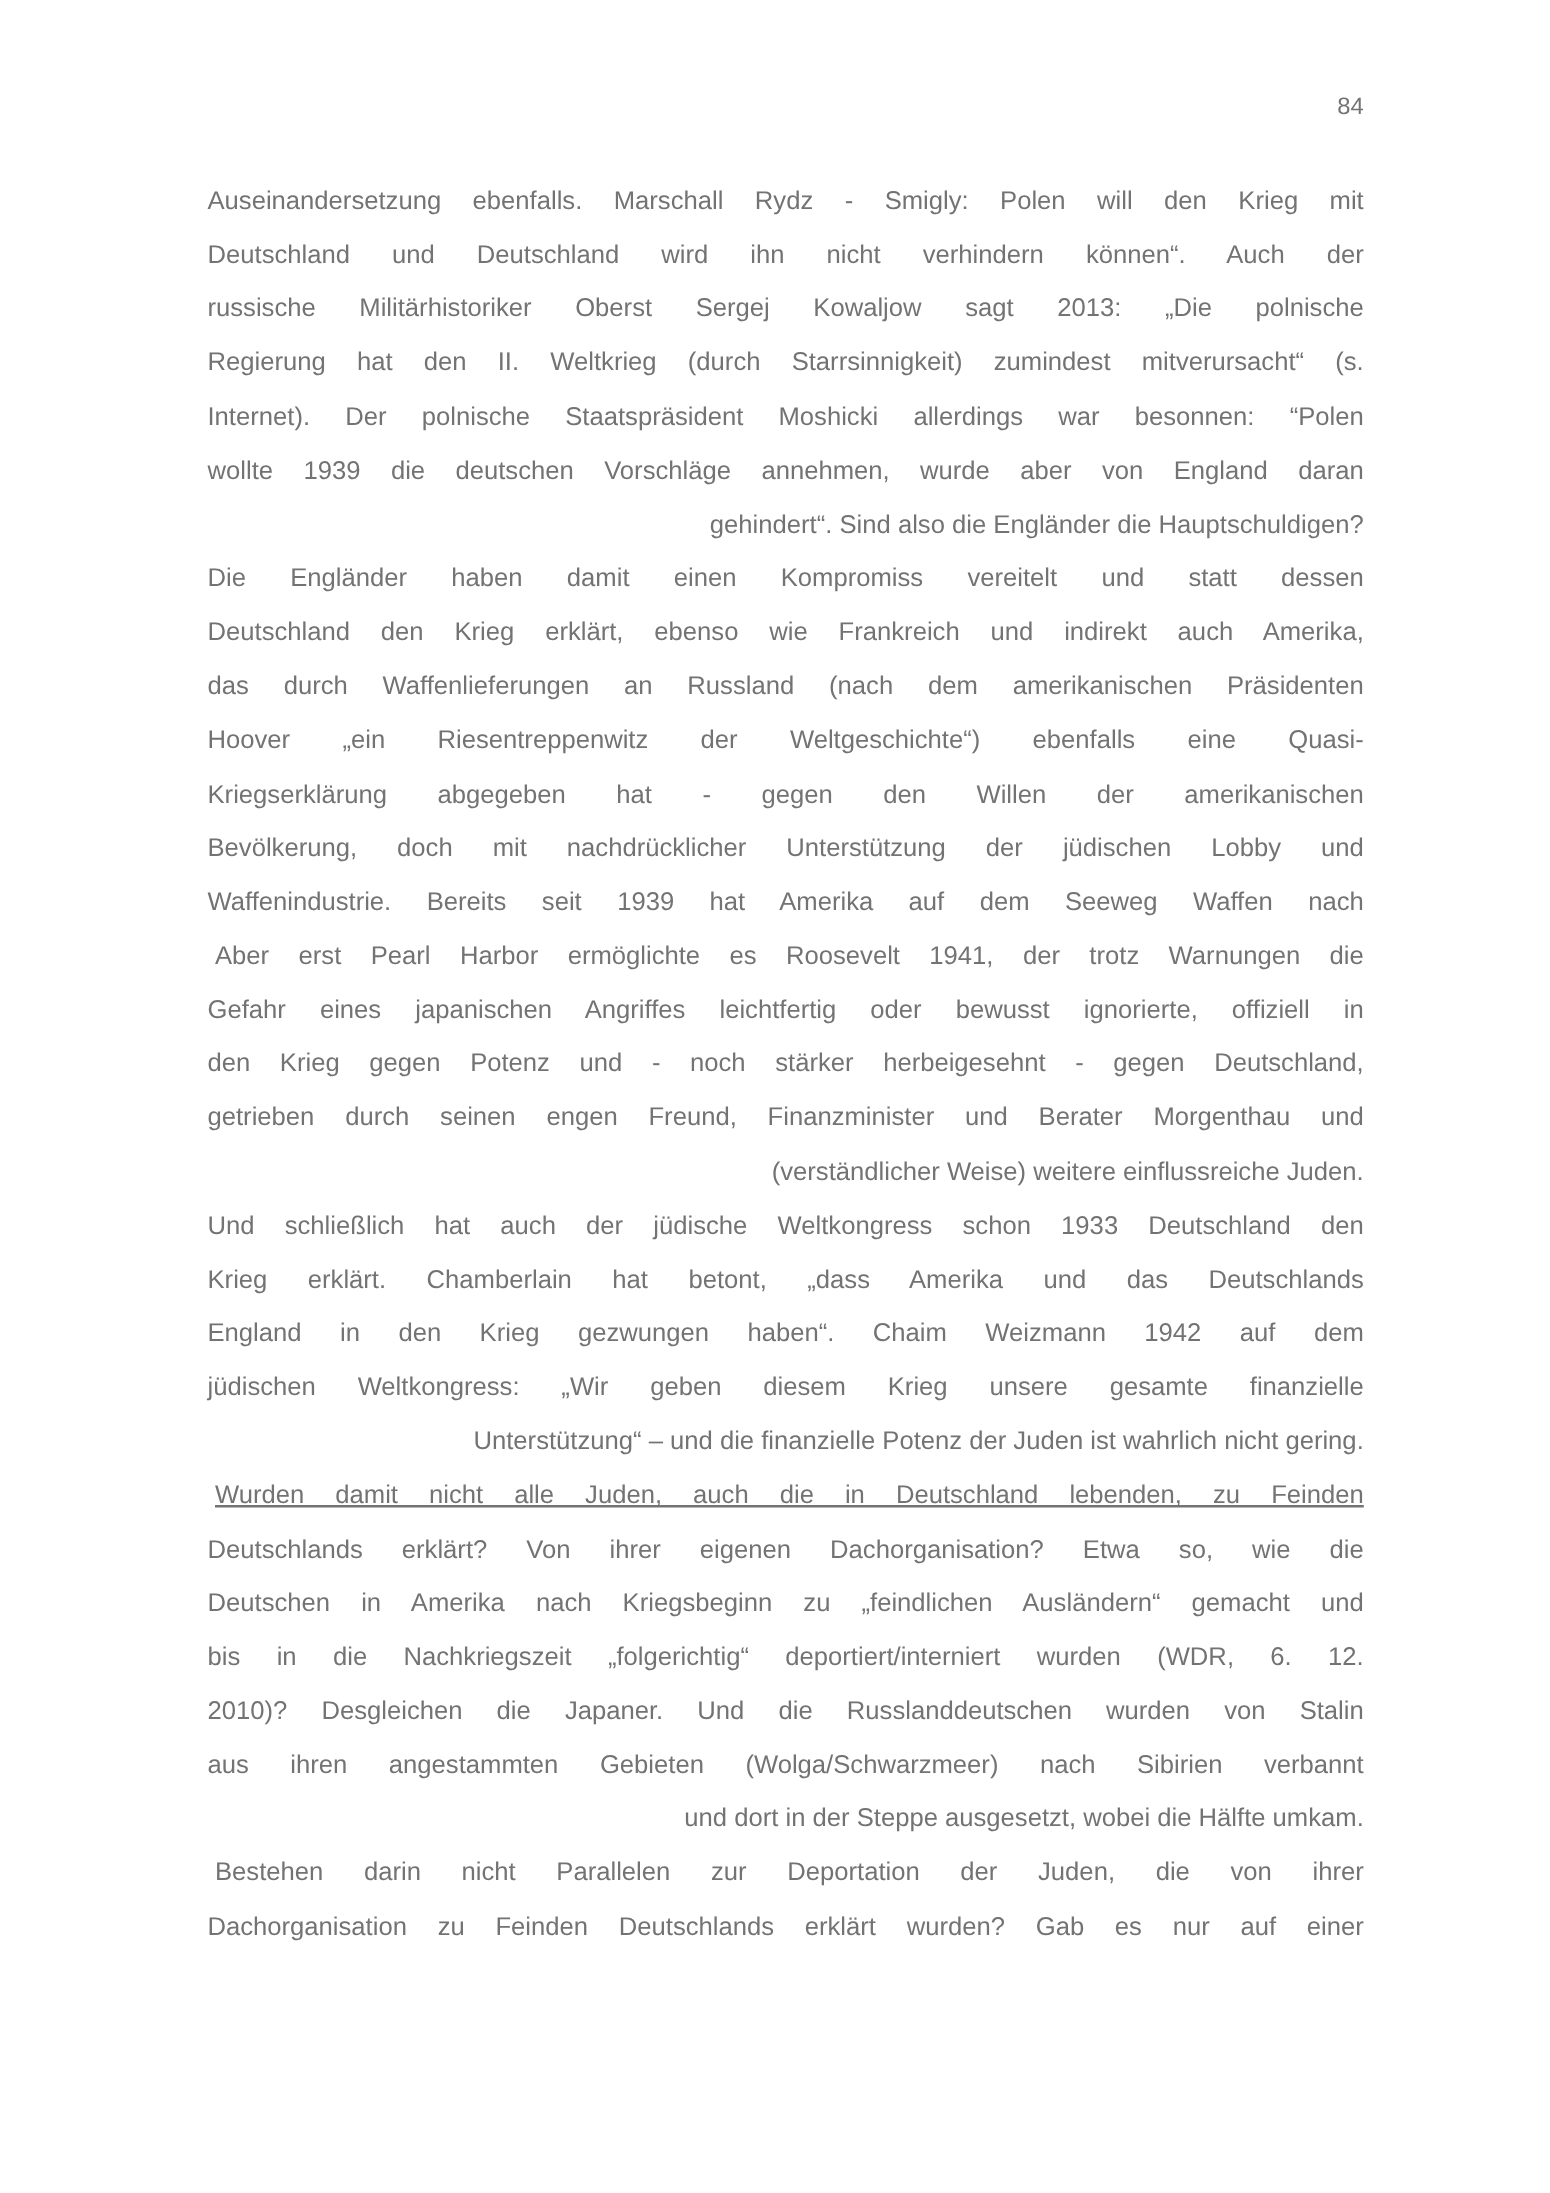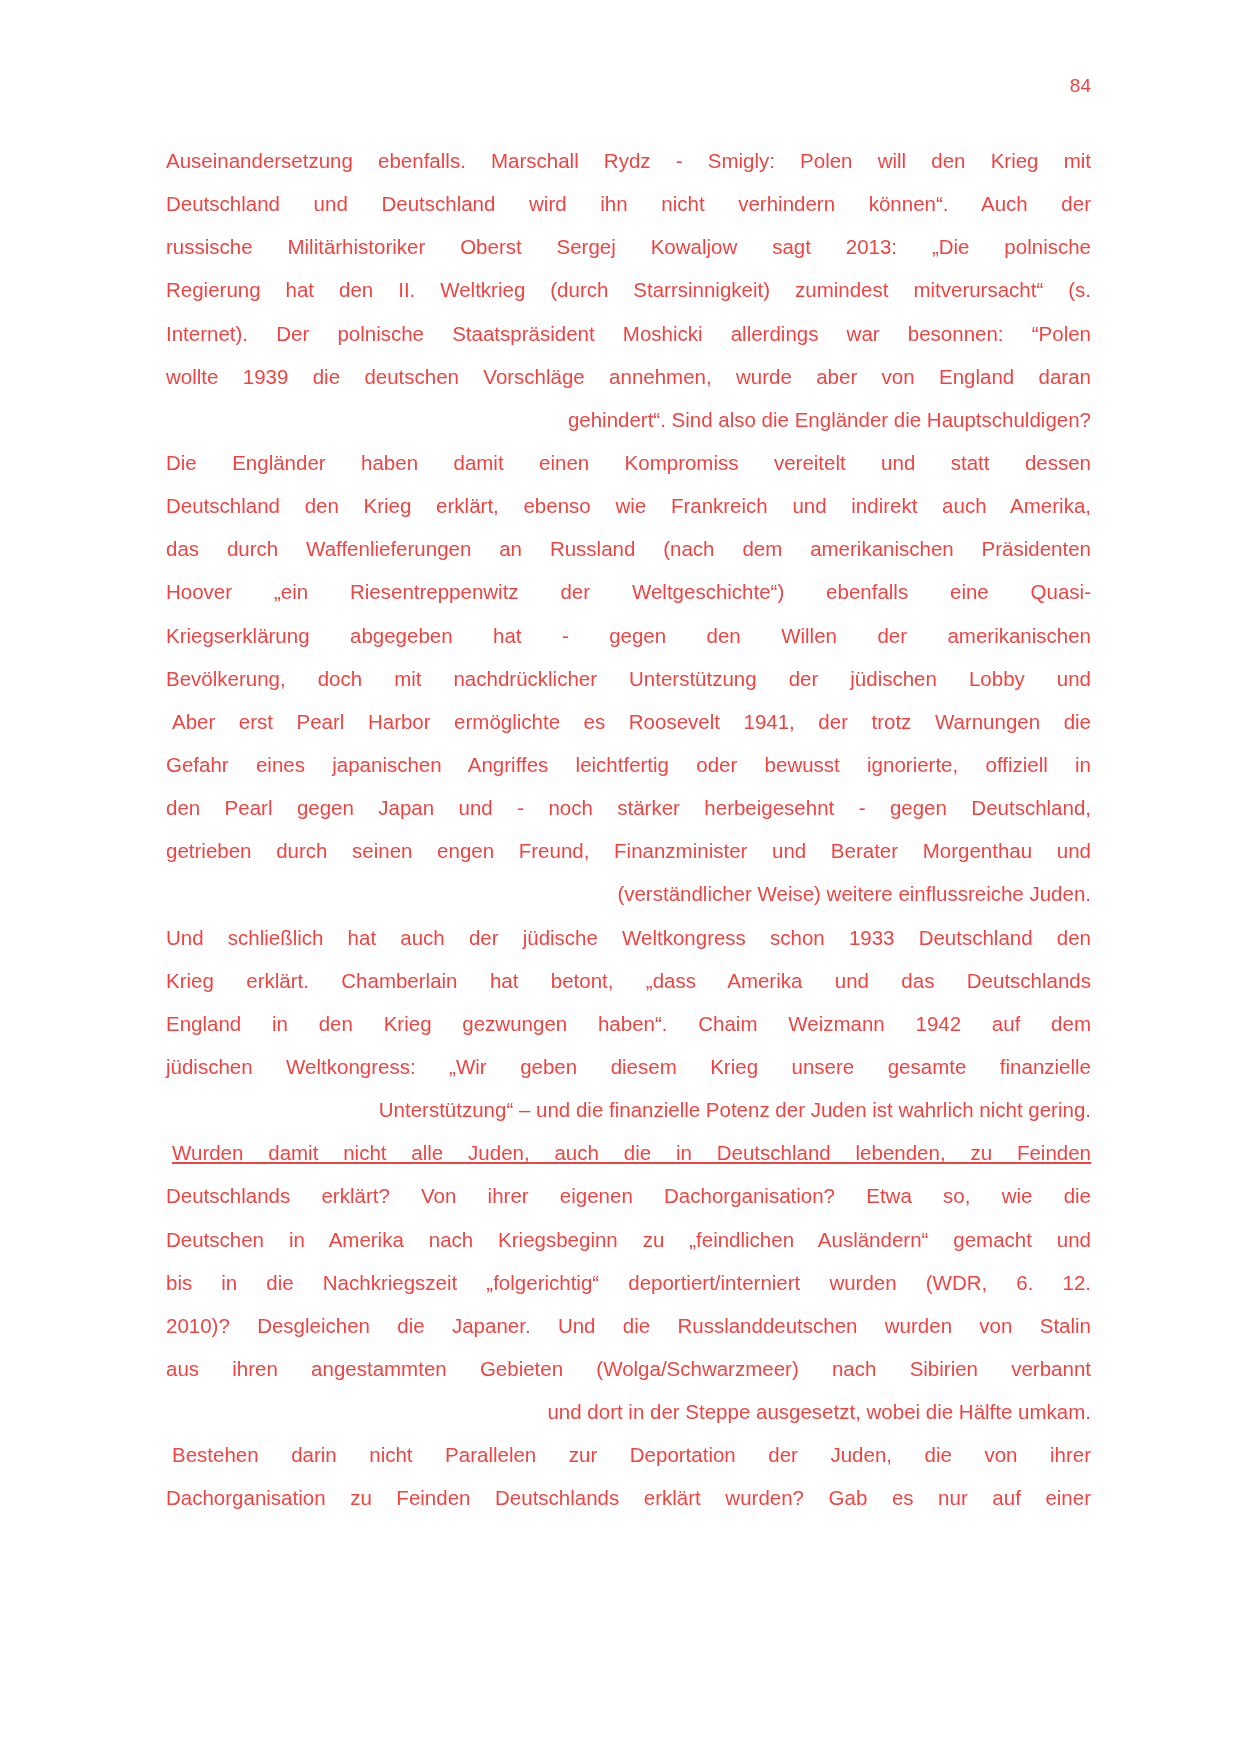--- a/index.html
+++ b/index.html
@@ -1,17 +1,17 @@
 <!DOCTYPE html>
 <html><head>
 <meta charset="utf-8">
 <style>
   html, body { margin: 0; padding: 0; background: #ffffff; }
   body { width: 1240px; height: 1754px; position: relative; overflow: hidden; }
-  .page { position: absolute; left: 0; top: 0; width: 1240px; height: 1754px; background: #ffffff; color: #ef4444;
+  .page { position: absolute; left: 0; top: 0; width: 1240px; height: 1754px; background: #ffffff; color: #737373;
           font-family: "Liberation Sans", sans-serif; }
   .page-number { position: absolute; left: 1040px; width: 51px; top: 74px; text-align: right;
                  font-size: 19px; line-height: 24px; }
   .body-text { position: absolute; left: 166px; top: 139px; width: 925px; }
   .line { display: block; height: 43.15px; line-height: 43.15px; font-size: 20.5px; white-space: nowrap; overflow: visible; }
   .line.j { text-align: justify; text-align-last: justify; white-space: normal; }
   .line.l { text-align: right; }
 </style>
 </head>
 <body>
@@ -25,23 +25,24 @@
       <div class="line j">Regierung hat den II. Weltkrieg (durch Starrsinnigkeit) zumindest mitverursacht“ (s.</div>
       <div class="line j">Internet). Der polnische Staatspräsident Moshicki allerdings war besonnen: “Polen</div>
       <div class="line j">wollte 1939 die deutschen Vorschläge annehmen, wurde aber von England daran</div>
       <div class="line l">gehindert“. Sind also die Engländer die Hauptschuldigen?</div>
       <div class="line j">Die Engländer haben damit einen Kompromiss vereitelt und statt dessen</div>
       <div class="line j">Deutschland den Krieg erklärt,  ebenso wie Frankreich und indirekt auch Amerika,</div>
       <div class="line j">das durch Waffenlieferungen an Russland (nach dem amerikanischen Präsidenten</div>
       <div class="line j">Hoover „ein Riesentreppenwitz der Weltgeschichte“) ebenfalls eine Quasi-</div>
       <div class="line j">Kriegserklärung abgegeben hat - gegen den Willen der amerikanischen</div>
       <div class="line j">Bevölkerung, doch mit nachdrücklicher Unterstützung der jüdischen Lobby und</div>
+      <div class="line j">Waffenindustrie. Bereits seit 1939 hat Amerika auf dem Seeweg Waffen nach</div>
       <div class="line j" style="text-indent: 6px;">Aber erst Pearl Harbor ermöglichte es Roosevelt 1941, der trotz Warnungen die</div>
       <div class="line j">Gefahr eines japanischen Angriffes  leichtfertig oder bewusst ignorierte, offiziell in</div>
-      <div class="line j">den Pearl gegen Japan und - noch stärker herbeigesehnt -  gegen Deutschland,</div>
+      <div class="line j">den Krieg gegen Potenz und - noch stärker herbeigesehnt -  gegen Deutschland,</div>
       <div class="line j">getrieben durch seinen engen Freund, Finanzminister  und Berater Morgenthau und</div>
       <div class="line l">(verständlicher Weise) weitere einflussreiche Juden.</div>
       <div class="line j">Und schließlich hat auch der jüdische Weltkongress schon 1933 Deutschland den</div>
       <div class="line j">Krieg erklärt. Chamberlain hat betont, „dass Amerika und das Deutschlands</div>
       <div class="line j">England in den Krieg gezwungen haben“. Chaim Weizmann 1942 auf dem</div>
       <div class="line j">jüdischen Weltkongress: „Wir geben diesem Krieg unsere gesamte finanzielle</div>
       <div class="line l">Unterstützung“ – und die finanzielle Potenz der Juden ist wahrlich nicht gering.</div>
       <div class="line j" style="text-indent: 6px; text-decoration: underline;">Wurden damit nicht alle Juden, auch die in Deutschland lebenden, zu Feinden</div>
       <div class="line j">Deutschlands erklärt? Von ihrer eigenen Dachorganisation?  Etwa so, wie die</div>
       <div class="line j">Deutschen in Amerika nach Kriegsbeginn zu „feindlichen Ausländern“ gemacht und</div>

